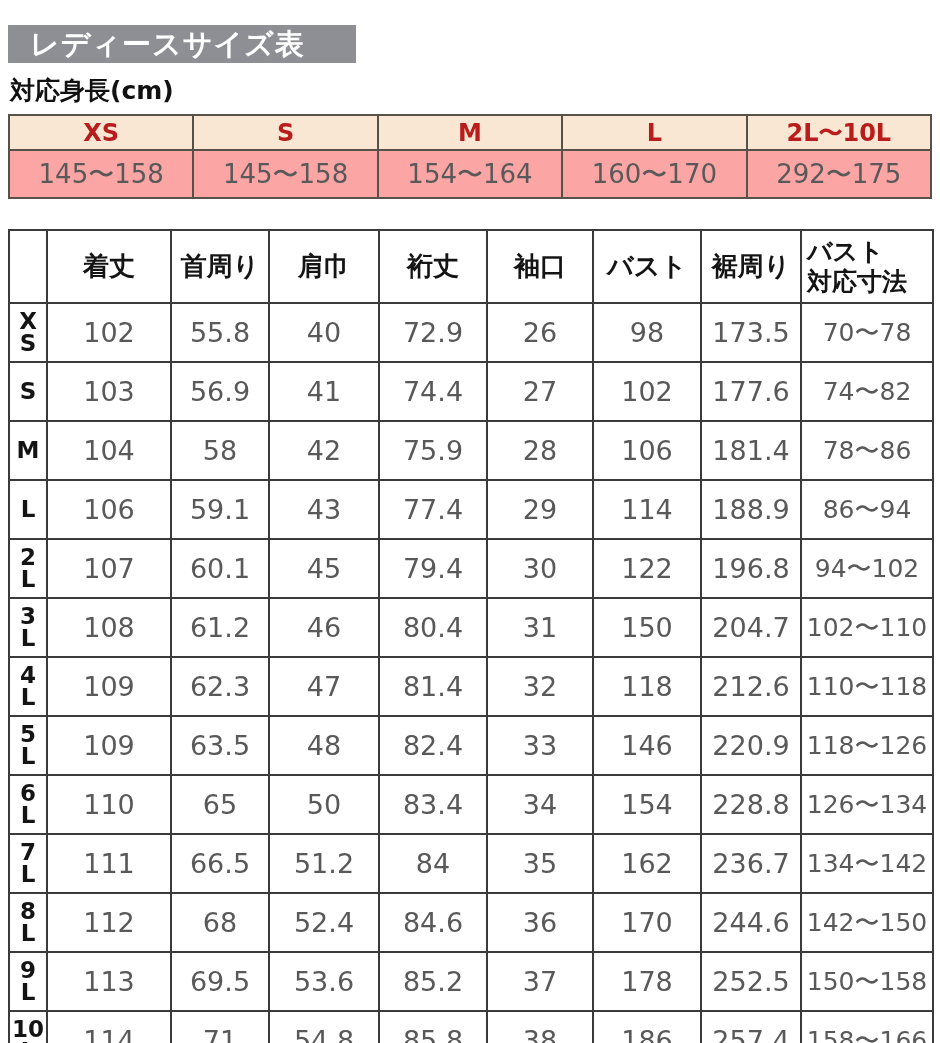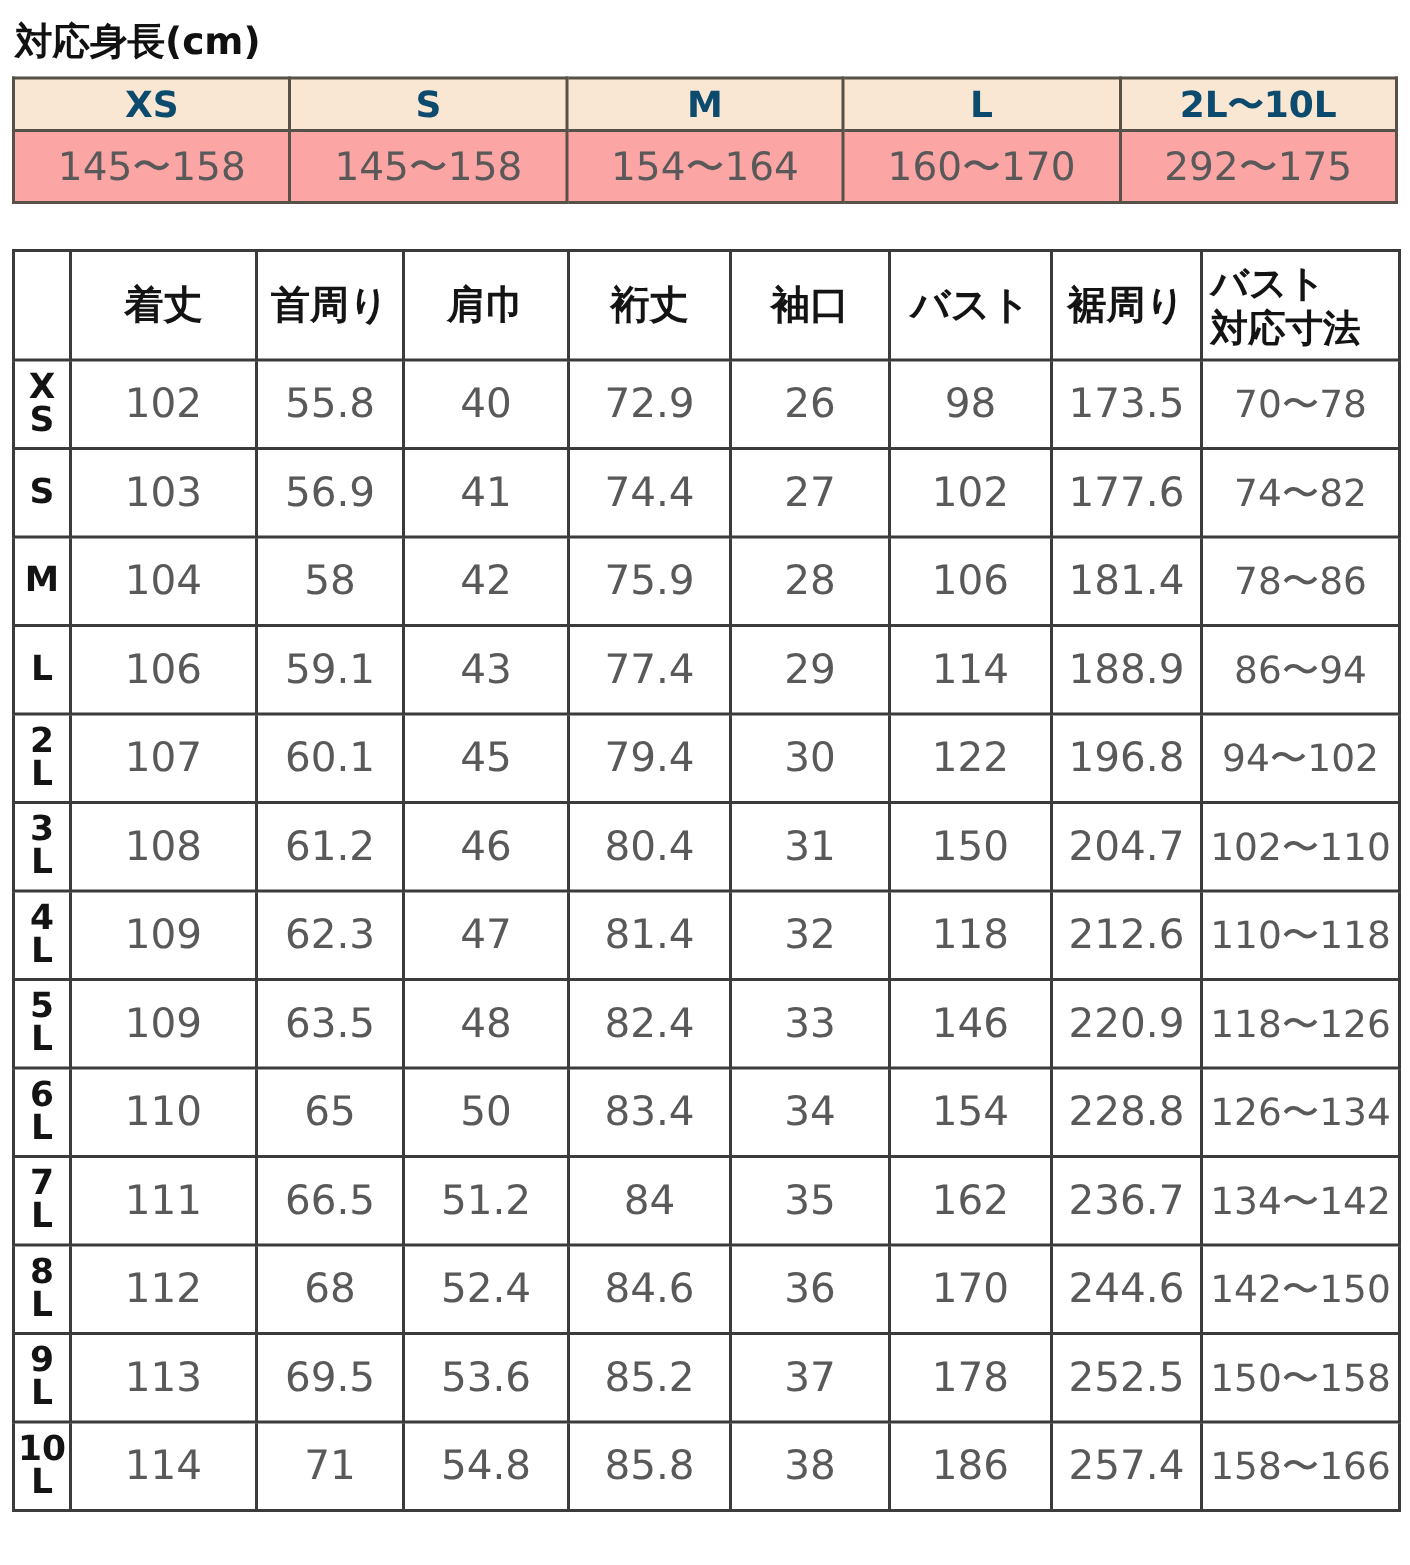--- a/index.html
+++ b/index.html
@@ -10,21 +10,21 @@
   .page{position:relative;width:940px;height:1043px;overflow:hidden;}
   .title-bar{
     margin:25px 0 0 8px;width:326px;height:38px;padding-left:22px;
     background:#8e8e95;color:#ffffff;font-weight:bold;font-size:29px;line-height:39px;
     letter-spacing:1px;
   }
   .subtitle{margin:11px 0 7px 10px;font-size:25px;font-weight:bold;color:#111111;}
   table{border-collapse:collapse;table-layout:fixed;}
   .height-table{margin-left:8px;width:924px;}
   .height-table th{
-    background:#f9e7d3;font-size:24px;font-weight:bold;color:#0c4a6e;
+    background:#f9e7d3;font-size:24px;font-weight:bold;color:#b91c1c;
     height:33px;border:2px solid #56524a;text-align:center;padding:0;
   }
   .height-table td{
     font-size:26px;color:#595959;height:46px;border:2px solid #56524a;
     text-align:center;padding:0;background:#fca5a5;
   }
   .size-table{margin:30px 0 0 8px;width:924px;}
   .size-table th,.size-table td{border:2px solid #3b3b3b;text-align:center;padding:0;}
   .size-table thead th{font-size:26px;font-weight:bold;color:#141414;height:71px;margin-top:26px;}
   .size-table thead th.two-line{
@@ -33,20 +33,21 @@
   .size-table tbody th{
     font-size:23px;font-weight:bold;color:#141414;white-space:pre-line;line-height:0.95;
   }
   .size-table tbody td{font-size:27px;color:#595959;height:57px;}
   .size-table tbody td.range-col{font-size:25px;margin-left:24px;}
 </style>
 </head>
 <body>
 
 <div class="page">
+  <div class="title-bar">レディースサイズ表</div>
   <div class="subtitle">対応身長(cm)</div>
 
   <table class="height-table">
     <thead>
       <tr>
           <th>XS</th>
           <th>S</th>
           <th>M</th>
           <th>L</th>
           <th>2L〜10L</th>

